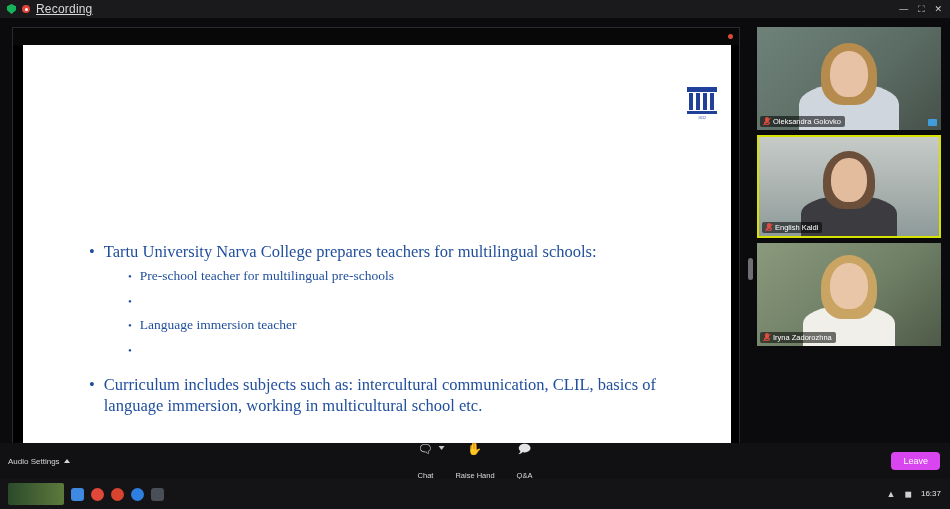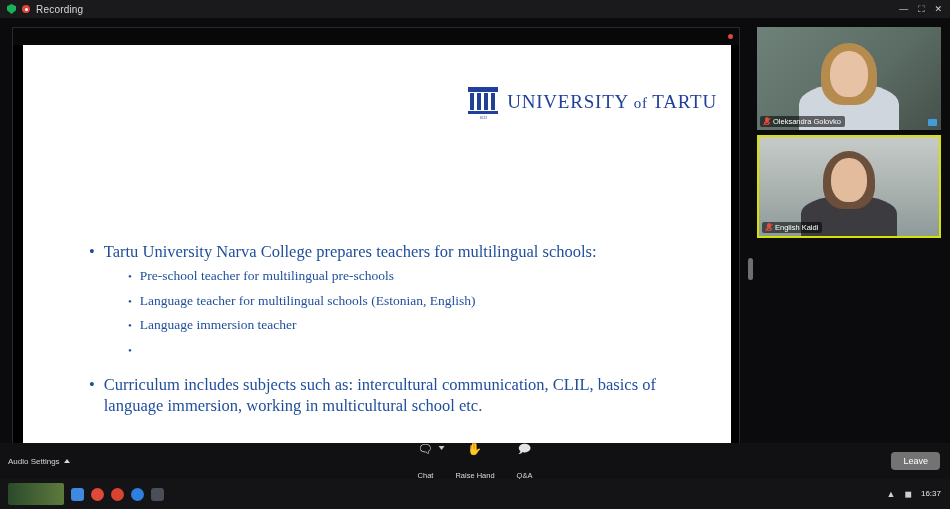--- a/index.html
+++ b/index.html
@@ -50,22 +50,23 @@
   .rec-dot::after {
     content: "";
     position: absolute;
     left: 2.5px; top: 2.5px;
     width: 3px; height: 3px;
     background: #fff;
     border-radius: 50%;
   }
   .rec-label {
     color: #d8d8da;
-    font-size: 10px;
+    font-size: 12px;
     letter-spacing: .2px;
+    text-decoration: underline;
   }
   .topbar-right {
     margin-left: auto;
     display: flex;
     align-items: center;
     gap: 10px;
     padding-right: 8px;
   }
   .win-icon {
     color: #cfcfd2;
@@ -371,21 +372,21 @@
     position: absolute;
     right: -11px; top: 3px;
     width: 0; height: 0;
     border-left: 3px solid transparent;
     border-right: 3px solid transparent;
     border-top: 4px solid #c9c9cc;
   }
   .leave-btn {
     position: absolute;
     right: 10px;
-    background: #737373;
+    background: #d946ef;
     color: #fff;
     font-size: 9px;
     padding: 4px 12px;
     border-radius: 4px;
     border: 0;
     cursor: pointer;
   }
 
   
   .taskbar {
@@ -452,40 +453,36 @@
 
         <div class="ut-logo">
           <span class="ut-mark">
             <span class="roof"></span>
             <span class="col c1"></span>
               <span class="col c2"></span>
             <span class="col c3"></span>
               <span class="col c4"></span>
             <span class="base"></span>
             <span class="sub">1632</span>
-          </span>
-          <span class="ut-name">
-            <span>UNIVERSITY</span><span class="thin"> of </span><span>TARTU</span>
           </span>
         </div>
 
 
         <div class="slide-body">
           <div class="lvl1">
             <span class="bullet">•</span>
             <span>Tartu University Narva College prepares teachers for multilingual schools:</span>
           </div>
           <div class="sublist">
             <div class="lvl2">
               <span class="bullet">•</span>
               <span>Pre-school teacher for multilingual pre-schools</span>
             </div>
             <div class="lvl2">
               <span class="bullet">•</span>
-              <span>Language teacher for multilingual schools (Estonian, English)</span>
             </div>
             <div class="lvl2">
               <span class="bullet">•</span>
               <span>Language immersion teacher</span>
             </div>
             <div class="lvl2">
               <span class="bullet">•</span>
             </div>
           </div>
           <div class="lvl1 para">
@@ -534,20 +531,38 @@
         <div class="tile-name">
           <span class="mic-muted">
             <span class="body"></span>
               <span class="stand"></span>
               <span class="slash"></span>
           </span>
           <span class="label">English Kaldi</span>
         </div>
       </div>
 
+      <div class="tile" id="tile2">
+        <div class="scene">
+          <div class="wall" style="background:linear-gradient(140deg,#8b9a7c 0%,#6f7f66 55%,#4e5a48 100%)"></div>
+          <div class="person" style="bottom:0;width:92px;height:40px;">
+            <div class="torso" style="bottom:0;width:92px;height:40px;background:#f0efe9;"></div>
+          </div>
+          <div class="hair" style="top:12px;width:56px;height:64px;background:#caa463;"></div>
+          <div class="head" style="top:20px;width:38px;height:46px;background:#e9c6a8;"></div>
+        </div>
+        <div class="tile-name">
+          <span class="mic-muted">
+            <span class="body"></span>
+              <span class="stand"></span>
+              <span class="slash"></span>
+          </span>
+          <span class="label">Iryna Zadorozhna</span>
+        </div>
+      </div>
 
     </div>
   </div>
 
   <div class="controlbar">
     <div class="audio-settings">
       <span>Audio Settings</span>
       <span class="caret-up"></span>
     </div>
 

